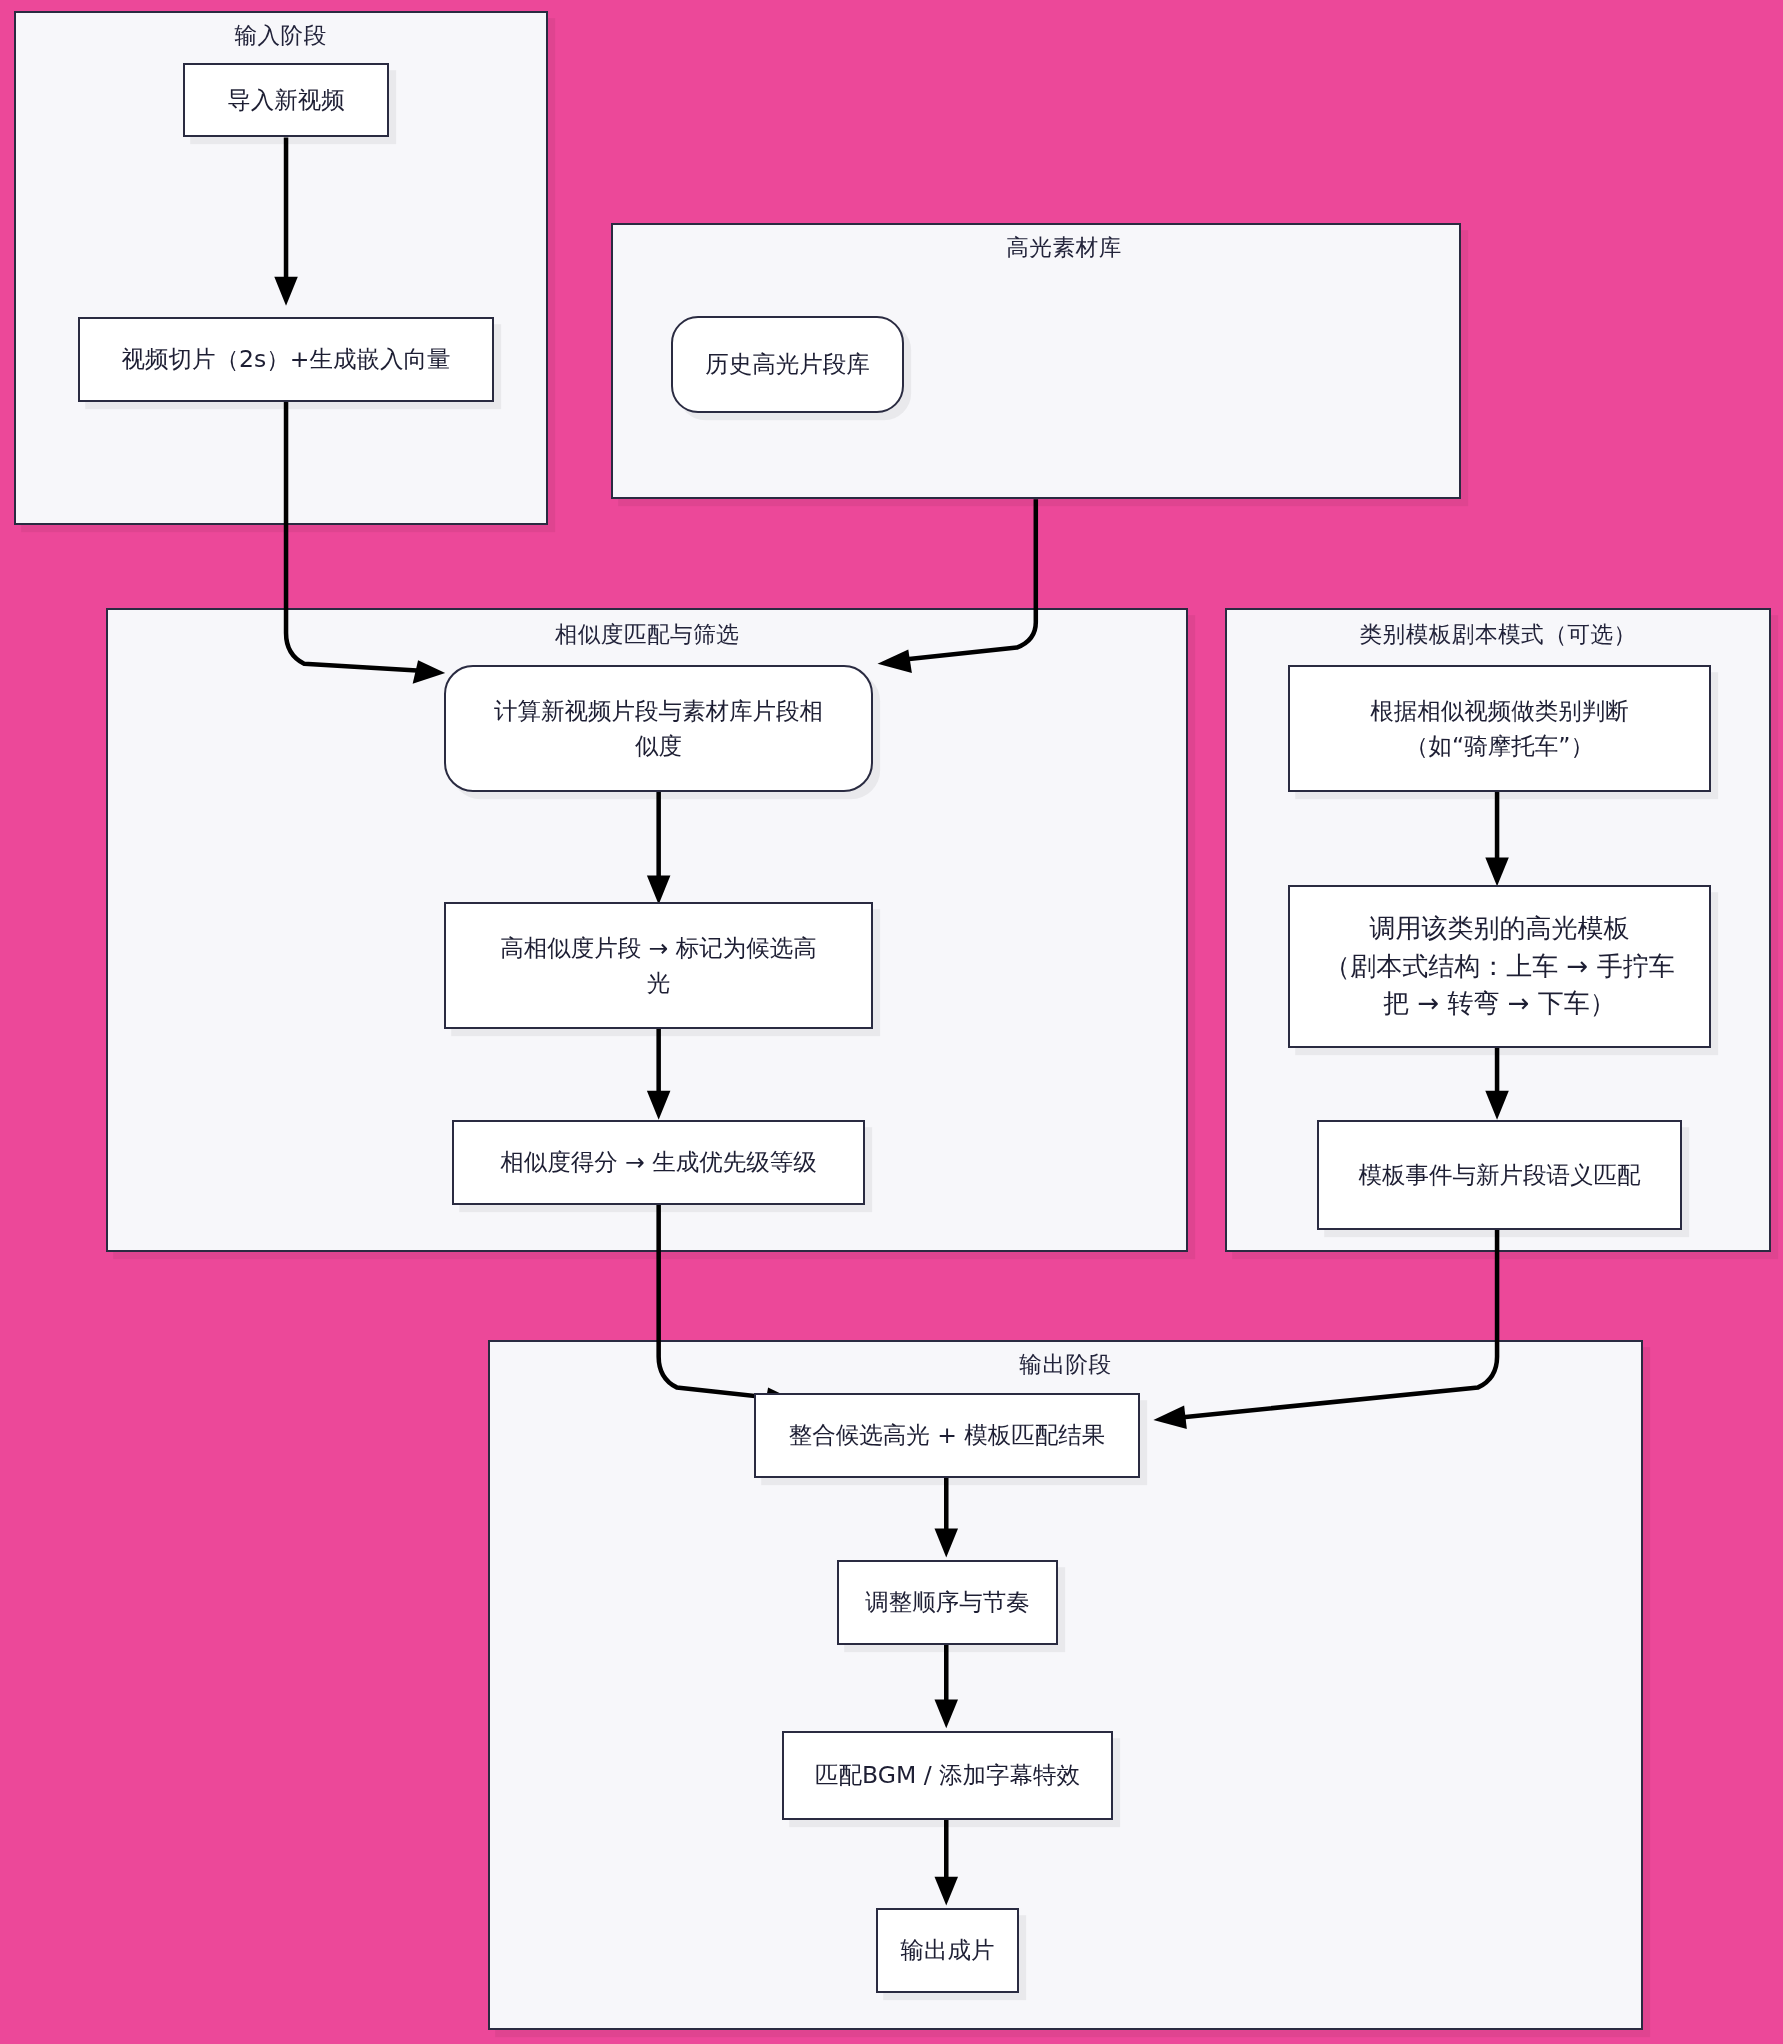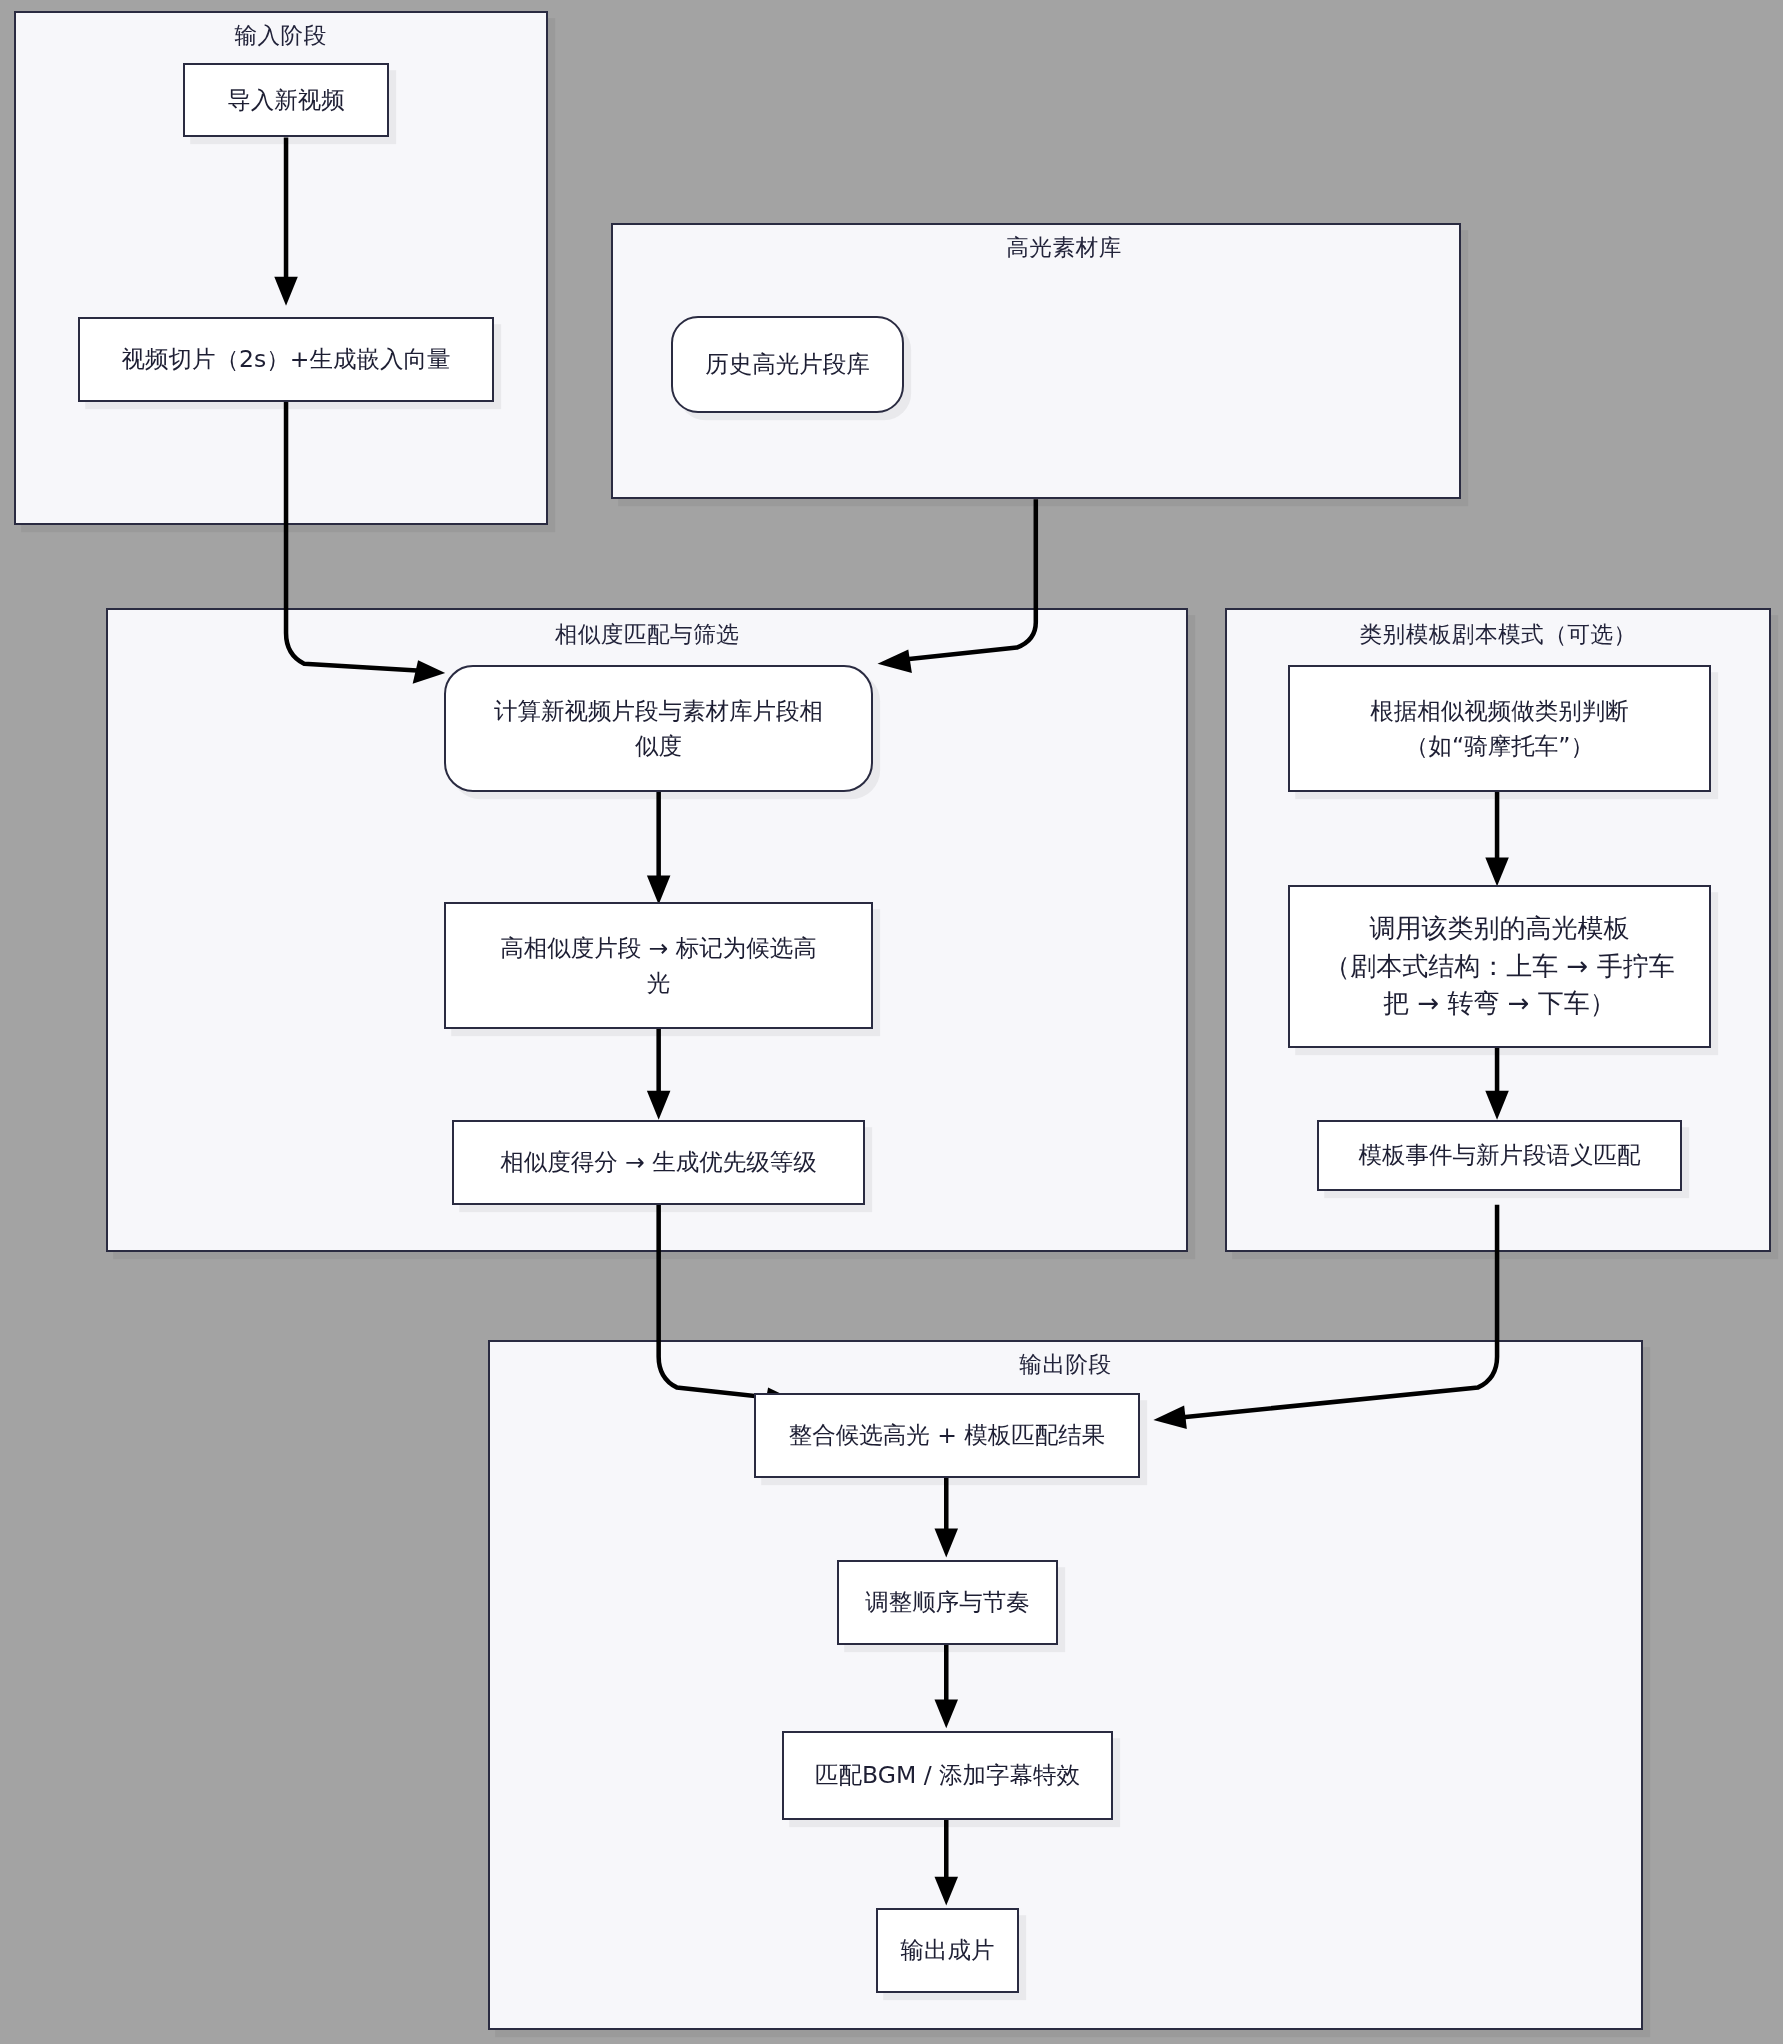--- a/index.html
+++ b/index.html
@@ -8,21 +8,21 @@
     padding: 0;
     background: #ffffff;
   }
   body {
     font-family: "DejaVu Sans", "Liberation Sans", sans-serif;
   }
   #canvas {
     position: relative;
     width: 1784px;
     height: 2044px;
-    background: #a3a3a3;
+    background: #ec4899;
     overflow: hidden;
   }
   
   .cluster {
     position: absolute;
     background: #f7f7fa;
     border: 2.7px solid #2a2b41;
     box-shadow: 7.2px 7.2px 0 rgba(0,0,0,0.055);
     box-sizing: border-box;
   }
@@ -146,21 +146,21 @@
 
   <div class="node" style="left:452px; top:1120px; width:413px; height:85px;">相似度得分 → 生成优先级等级</div>
 
   <div class="node" style="left:1288px; top:665px; width:423px; height:127px;">根据相似视频做类别判断
 （如“骑摩托车”）</div>
 
   <div class="node small" style="left:1288px; top:885px; width:423px; height:163px;">调用该类别的高光模板
 （剧本式结构：上车 → 手拧车
 把 → 转弯 → 下车）</div>
 
-  <div class="node" style="left:1317px; top:1120px; width:365px; height:71px;">模板事件与新片段语义匹配</div>
+  <div class="node" style="left:1317px; top:1120px; width:365px; height:110px;">模板事件与新片段语义匹配</div>
 
   <div class="node" style="left:754px; top:1393px; width:386px; height:85px;">整合候选高光 + 模板匹配结果</div>
 
   <div class="node" style="left:837px; top:1560px; width:221px; height:85px;">调整顺序与节奏</div>
 
   <div class="node" style="left:782px; top:1731px; width:331px; height:89px;">匹配BGM / 添加字幕特效</div>
 
   <div class="node" style="left:876px; top:1908px; width:143px; height:85px;">输出成片</div>
 
 </div>

